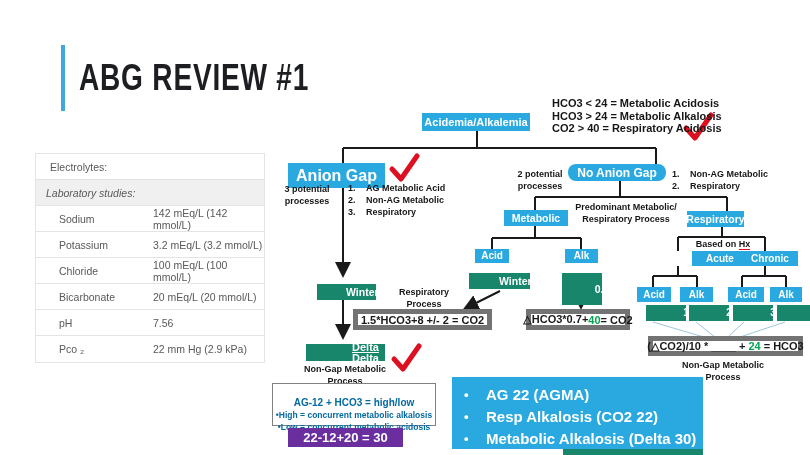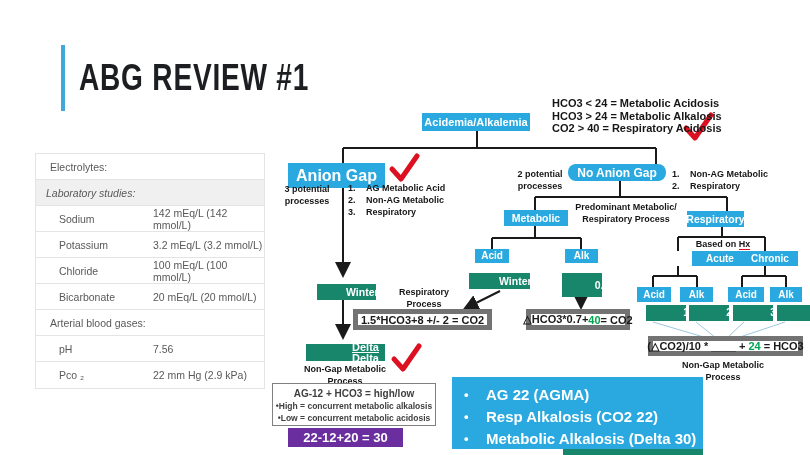--- a/index.html
+++ b/index.html
@@ -50,22 +50,22 @@
     position:absolute; z-index:2; background:#fff; border:5px solid #737373;
     display:flex; align-items:center; justify-content:center;
     font-weight:700; font-size:11px; color:#1a1a1a;
   }
   .formula span { white-space:pre; }
   .hl { color:var(--highlight-green); }
   .hx-term { border-bottom:1.5px solid var(--check-red); }
   
   .ag-rule {
     position:absolute; left:272px; top:383px; width:164px; height:43px; z-index:2;
-    background:#fff; border:1px solid #808080; text-align:center; color:#404040;
-    font-weight:700; padding-top:3px;
+    background:#fff; border:1px solid #808080; text-align:center; color:#0369a1;
+    font-weight:700; padding-top:12px;
   }
   .ag-rule .l1 { font-size:10px; line-height:13px; }
   .ag-rule .l2 { font-size:8.5px; line-height:12px; }
   .purple-box {
     position:absolute; left:288px; top:428px; width:115px; height:19px; z-index:2;
     background:var(--box-purple); color:#fff; font-weight:700; font-size:13px;
     display:flex; align-items:center; justify-content:center;
   }
   
   .teal-bar { position:absolute; left:563px; top:448px; width:140px; height:7px; background:var(--box-green); z-index:2; }
@@ -130,23 +130,20 @@
         <span class="tvalue">3.2 mEq/L (3.2 mmol/L)</span>
       </div>
     <div class="trow data">
         <span class="tlabel">Chloride</span>
         <span class="tvalue">100 mEq/L (100 mmol/L)</span>
       </div>
     <div class="trow data">
         <span class="tlabel">Bicarbonate</span>
         <span class="tvalue">20 mEq/L (20 mmol/L)</span>
       </div>
-    <div class="trow section">
-        <span class="tlabel">Arterial blood gases:</span>
-      </div>
     <div class="trow data">
         <span class="tlabel">pH</span>
         <span class="tvalue">7.56</span>
       </div>
     <div class="trow data">
         <span class="tlabel">Pco ₂</span>
         <span class="tvalue">22 mm Hg (2.9 kPa)</span>
       </div>
   </div>
 
@@ -188,21 +185,21 @@
       </div>
   </div>
 
   <div class="note" style="left:573px; top:202px; width:106px;">Predominant Metabolic/ Respiratory Process</div>
   <div class="node bblue" style="left:504px; top:210px; width:64px; height:16px; font-size:10.5px;">Metabolic</div>
   <div class="node bblue" style="left:687px; top:211px; width:57px; height:16px; font-size:10.5px;">Respiratory</div>
 
   <div class="node bblue" style="left:475px; top:249px; width:34px; height:14px; font-size:10px;">Acid</div>
   <div class="node bblue" style="left:565px; top:249px; width:33px; height:14px; font-size:10px;">Alk</div>
   <div class="node bgreen" style="left:469px; top:273px; width:61px; height:16px; font-size:10.5px;">Winter's</div>
-  <div class="node bgreen" style="left:562px; top:273px; width:39px; height:24px; font-size:10.5px;">0.7</div>
+  <div class="node bgreen" style="left:562px; top:273px; width:39px; height:32px; font-size:10.5px;">0.7</div>
 
   <div class="note" style="left:694px; top:239px; width:58px;"><span>Based on </span><span class="hx-term">Hx</span></div>
   <div class="node bblue" style="left:652px; top:251px; width:56px; height:15px; font-size:10px;margin-left:40px;">Acute</div>
   <div class="node bblue" style="left:742px; top:251px; width:56px; height:15px; font-size:10px;">Chronic</div>
   <div class="node bblue" style="left:637px; top:287px; width:34px; height:15px; font-size:10px;">Acid</div>
   <div class="node bblue" style="left:680px; top:287px; width:33px; height:15px; font-size:10px;">Alk</div>
   <div class="node bblue" style="left:728px; top:287px; width:36px; height:15px; font-size:10px;">Acid</div>
   <div class="node bblue" style="left:770px; top:287px; width:32px; height:15px; font-size:10px;">Alk</div>
   <div class="node bgreen" style="left:646px; top:305px; width:17px; height:16px; font-size:10px;">1</div>
   <div class="node bgreen" style="left:689px; top:305px; width:17px; height:16px; font-size:10px;">2</div>

